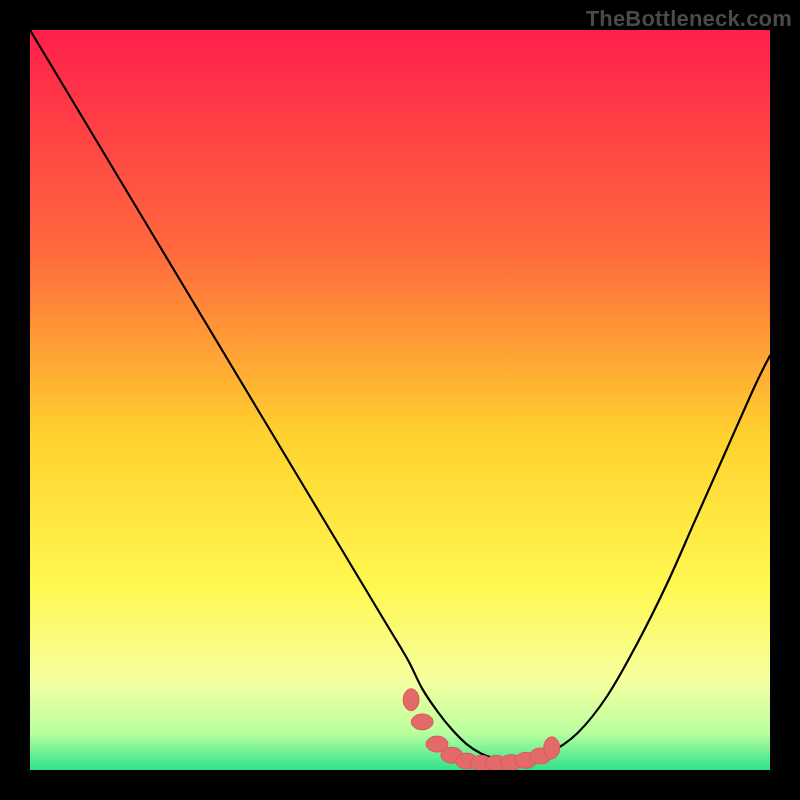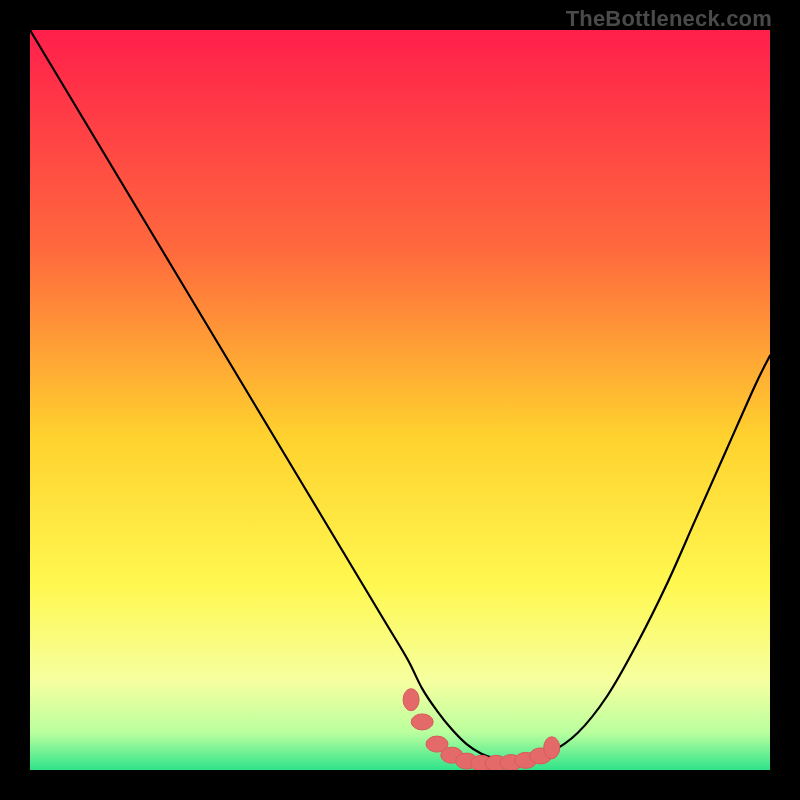--- a/index.html
+++ b/index.html
@@ -6,21 +6,21 @@
   html, body { width: 800px; height: 800px; overflow: hidden; background: #000; }
   .frame {
     position: relative;
     width: 800px;
     height: 800px;
     background: #000;
   }
   .watermark {
     position: absolute;
     top: 6px;
-    right: 28px;
+    right: 8px;
     font-family: Arial, Helvetica, sans-serif;
     font-size: 22px;
     font-weight: 600;
     color: #4a4a4a;
     z-index: 10;
     letter-spacing: 0.2px;
   }
   .plot {
     position: absolute;
     left: 30px;

